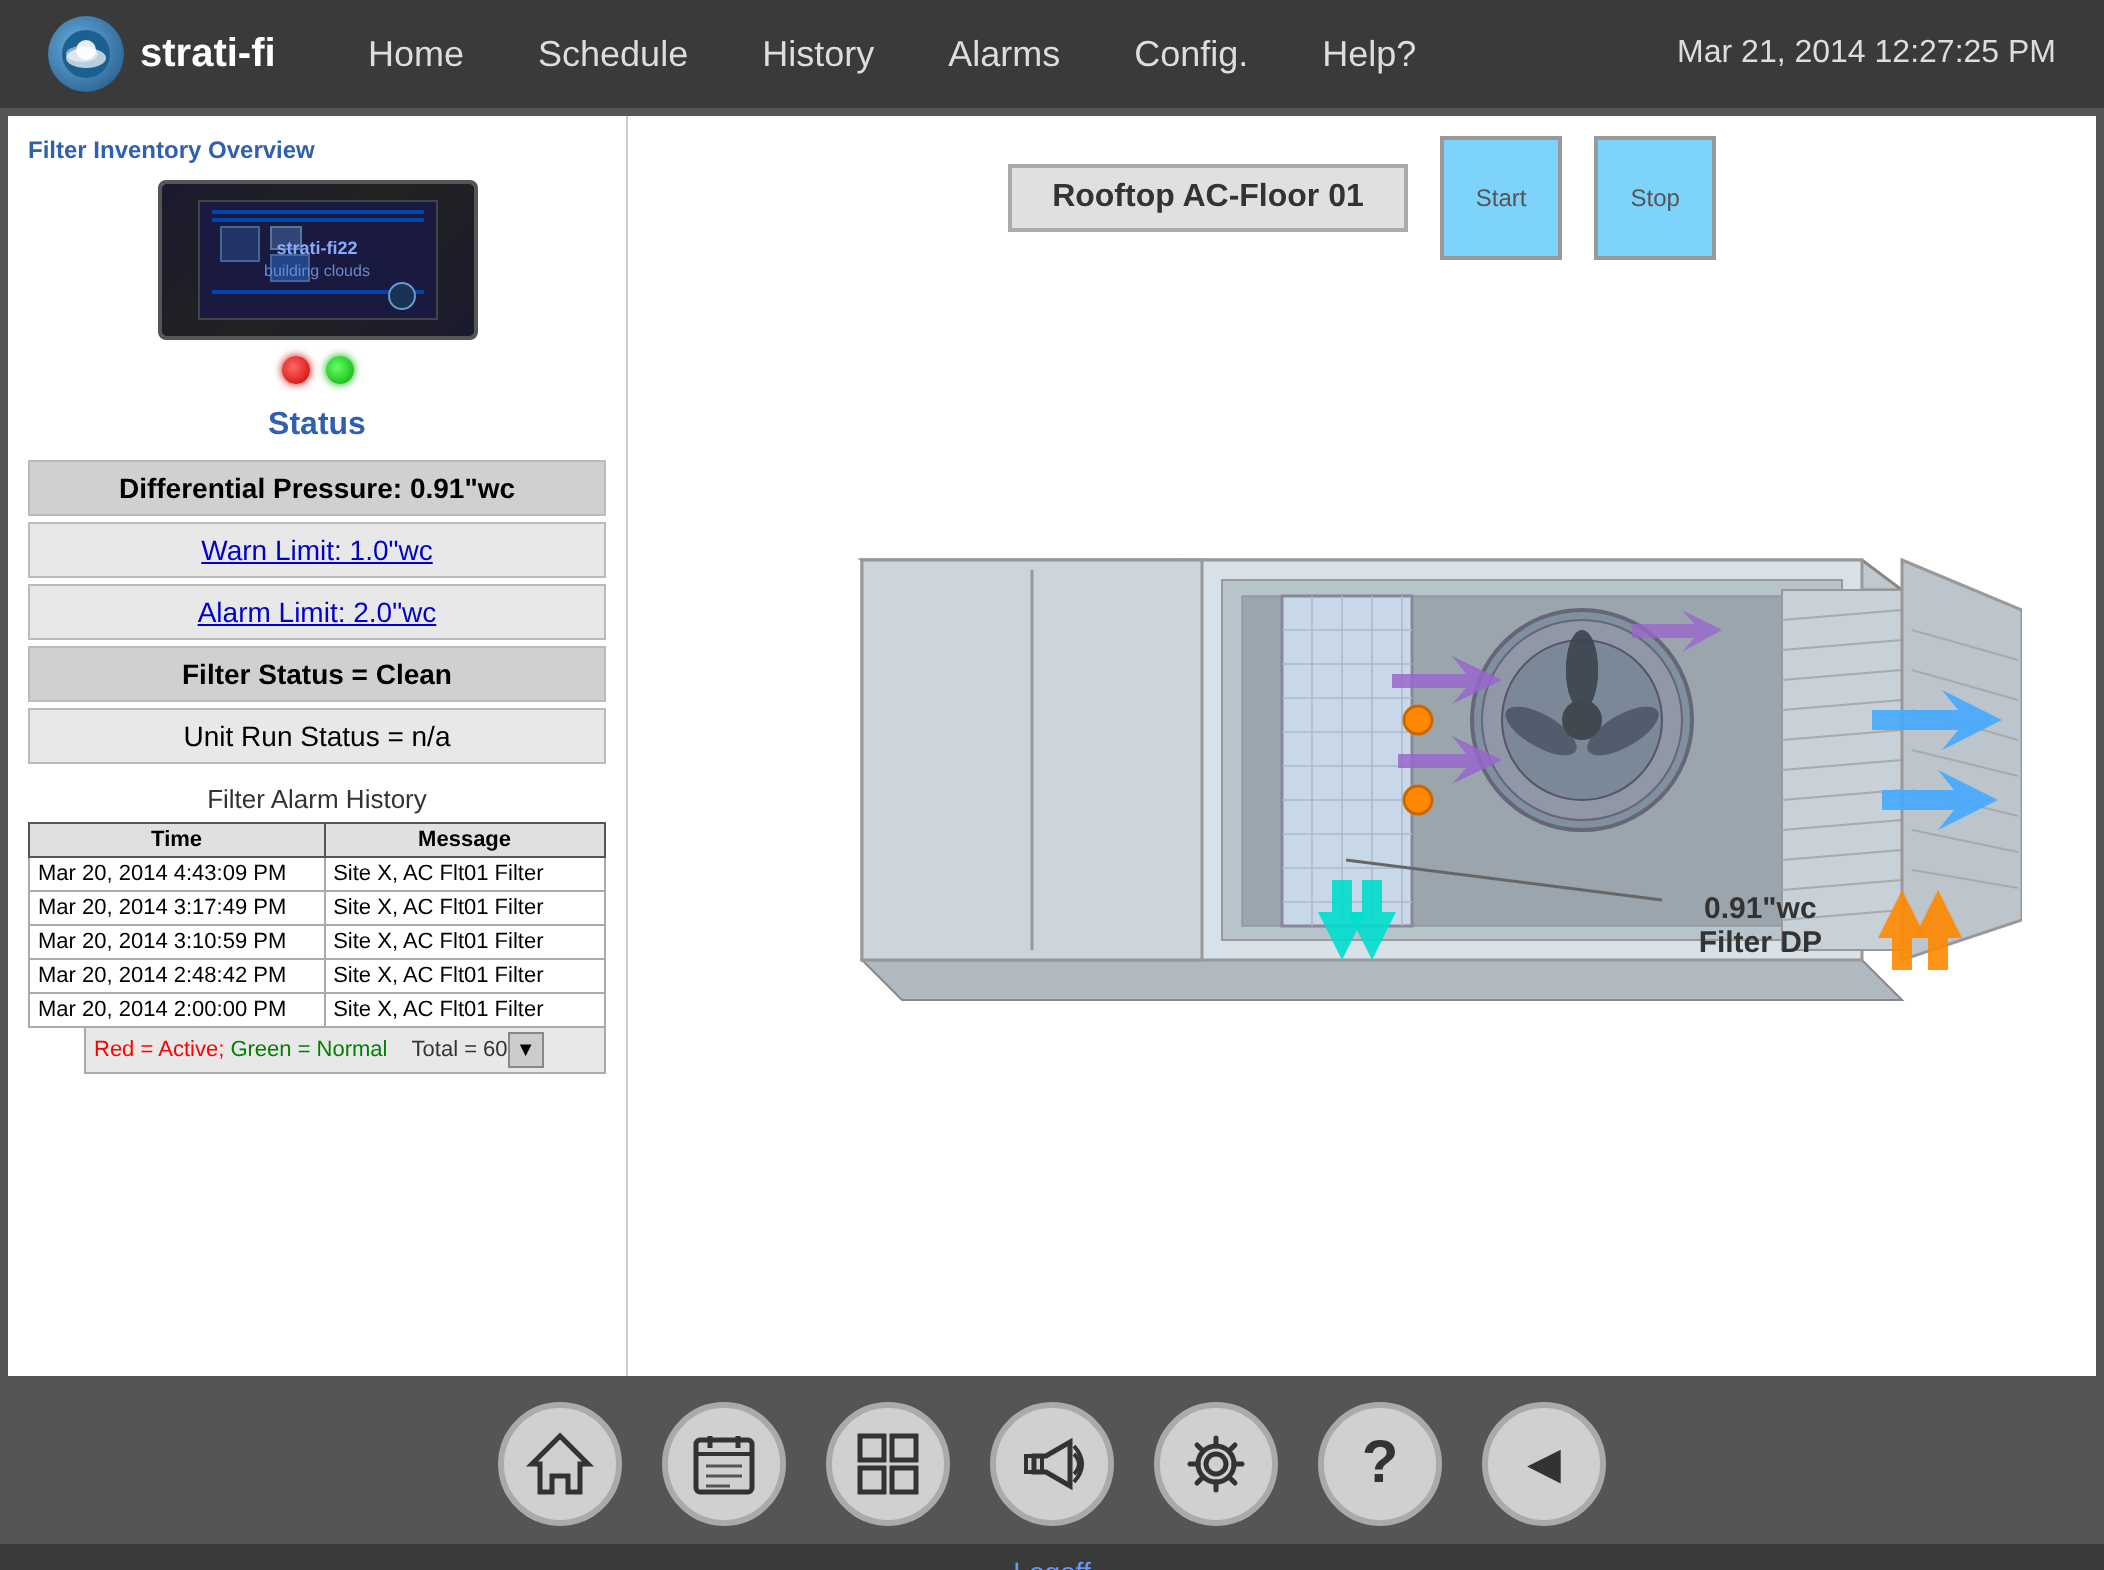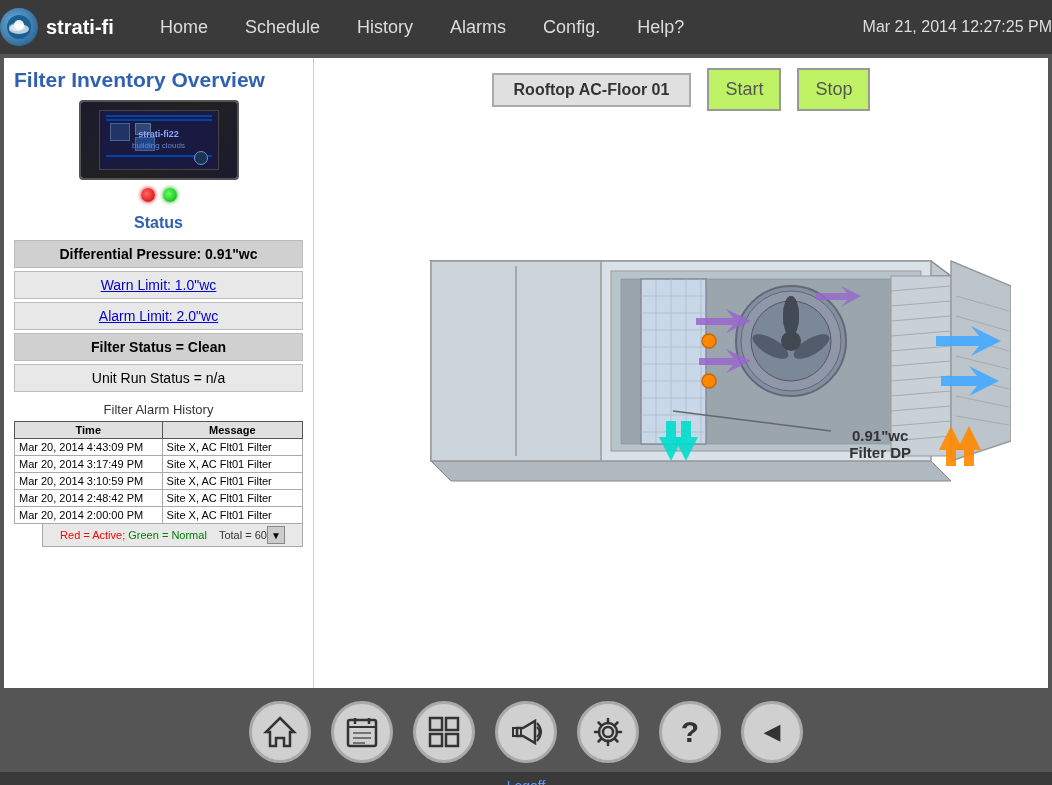--- a/index.html
+++ b/index.html
@@ -8,21 +8,21 @@
       background: #555;
       width: 1052px;
       height: 785px;
       overflow: hidden;
     }
     
     #header {
       background: #3a3a3a;
       display: flex;
       align-items: center;
-      padding: 0 0;
+      padding: 0 24px;
       height: 54px;
     }
     #logo-area {
       display: flex;
       align-items: center;
       gap: 8px;
       color: white;
       font-size: 20px;
       font-weight: bold;
       min-width: 160px;
@@ -63,21 +63,21 @@
     }
     
     #left-panel {
       width: 310px;
       min-width: 310px;
       padding: 10px;
       border-right: 1px solid #ccc;
     }
     #page-title {
       color: #3060b0;
-      font-size: 21px;
+      font-size: 12px;
       font-weight: bold;
       margin-bottom: 8px;
     }
     #device-img {
       width: 160px;
       height: 80px;
       margin: 0 auto 8px auto;
       display: block;
       background: #222;
       border: 2px solid #555;
@@ -174,21 +174,21 @@
     #alarm-table td {
       border: 1px solid #aaa;
       padding: 2px 4px;
       white-space: nowrap;
       overflow: hidden;
       text-overflow: ellipsis;
       max-width: 120px;
     }
     #alarm-footer {
       display: flex;
-      justify-content: center;
+      justify-content: flex-start;
       font-size: 11px;
       background: #e8e8e8;
       border: 1px solid #aaa;
       border-top: none;
       padding: 2px 4px;
       align-items: center;
       margin-left: 28px;
     }
     .footer-legend { color: #333; }
     .footer-legend .red-text { color: red; }
@@ -220,24 +220,24 @@
     }
     #ac-unit-name {
       background: #e0e0e0;
       border: 2px solid #aaa;
       padding: 6px 20px;
       font-size: 16px;
       font-weight: bold;
       color: #333;
     }
     .ac-btn {
-      background: #bef264;
+      background: #7dd3fc;
       border: 2px solid #999;
-      padding: 9px 16px;
-      font-size: 18px;
+      padding: 22px 16px;
+      font-size: 12px;
       cursor: pointer;
       color: #555;
     }
     
     #ac-illustration {
       position: relative;
       width: 660px;
       height: 380px;
     }
     

